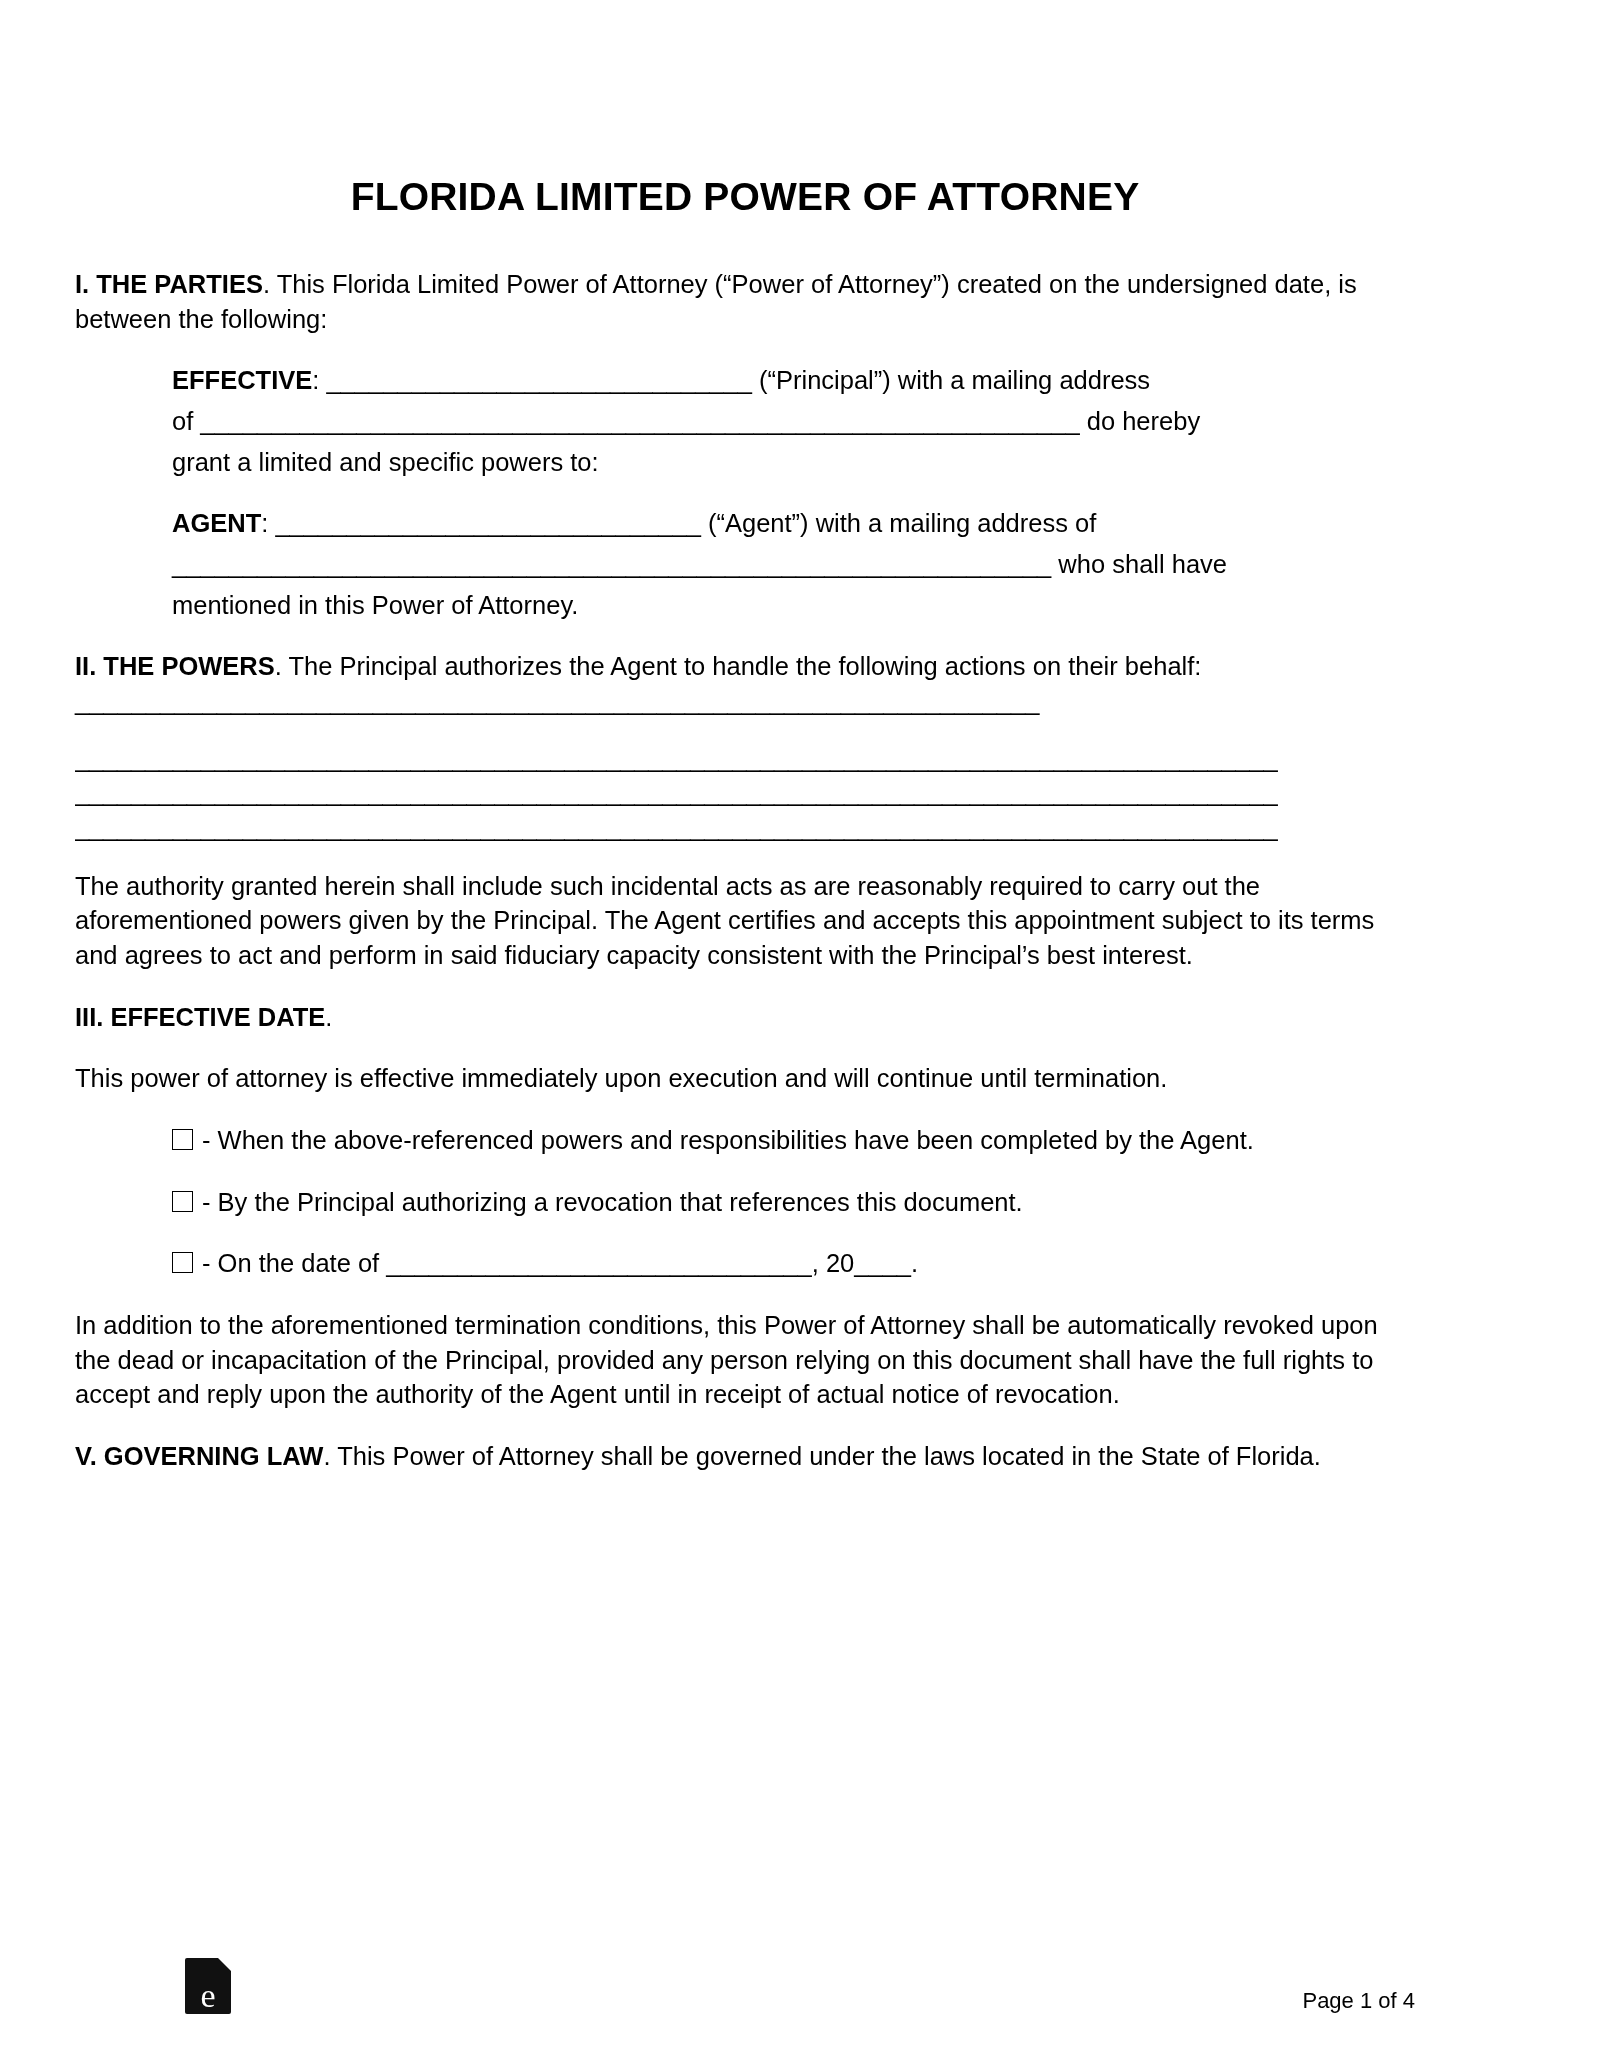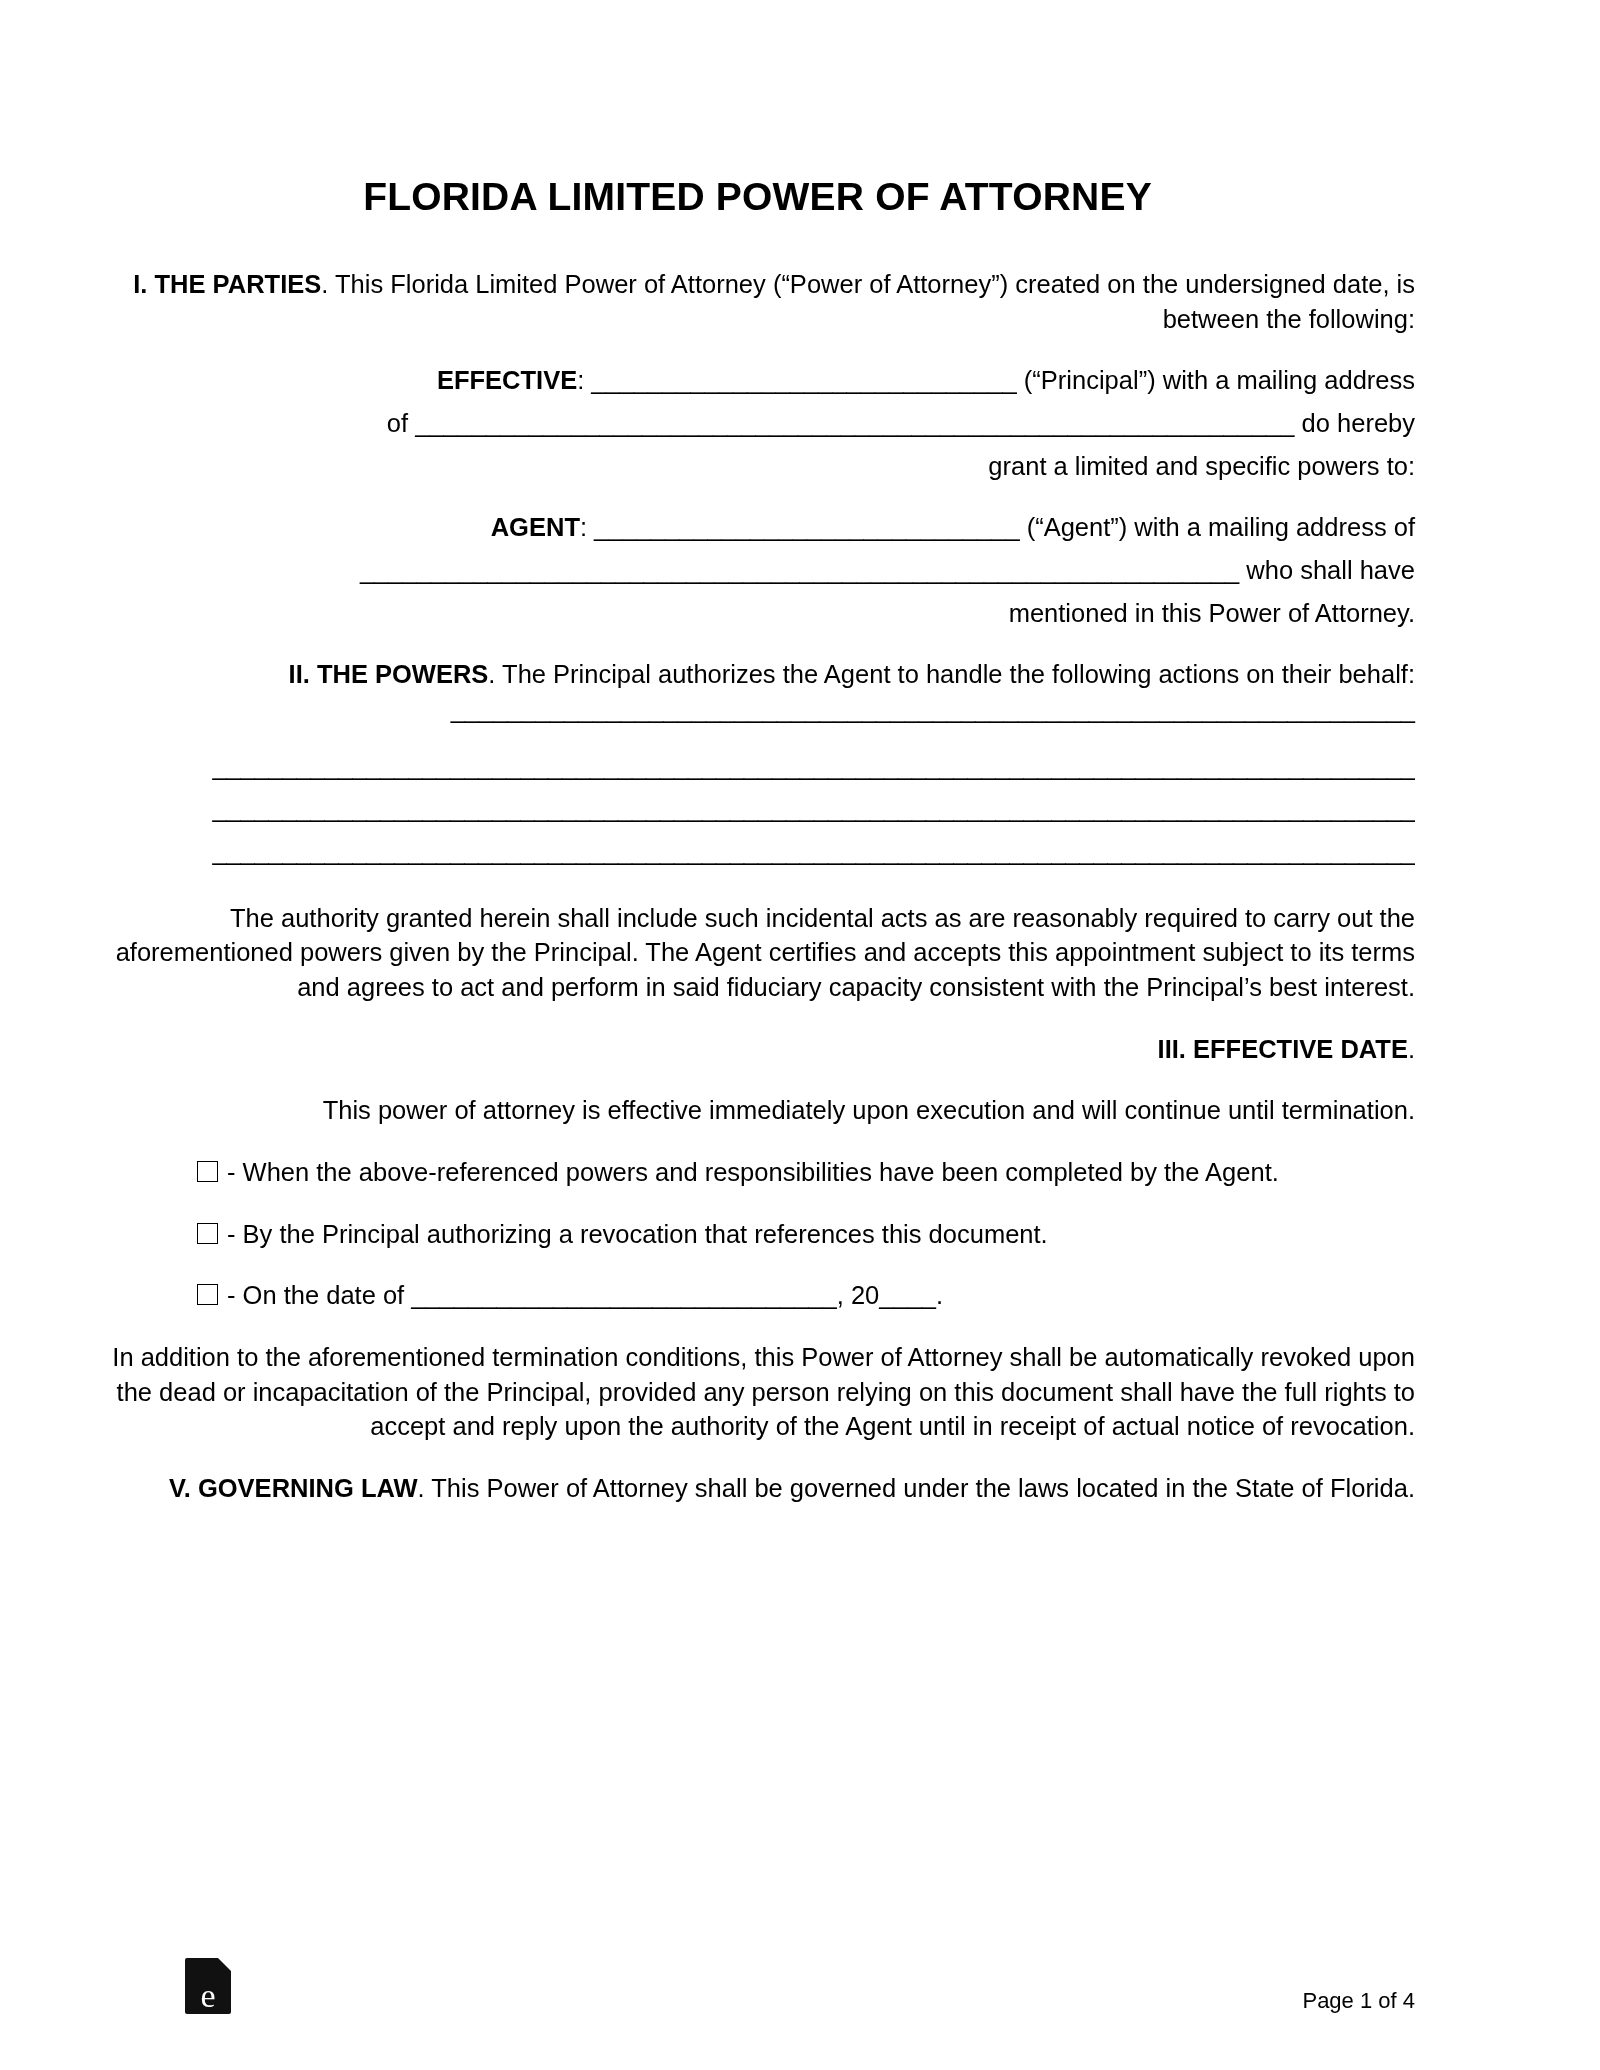--- a/index.html
+++ b/index.html
@@ -11,34 +11,34 @@
     font-family: "Liberation Sans", sans-serif;
     color: #000000;
   }
   .page {
     position: relative;
     width: 1600px;
     height: 2070px;
     margin: 0 auto;
     background: #ffffff;
     box-sizing: border-box;
-    padding: 175px 185px 40px 100px;
+    padding: 175px 185px 40px 75px;
   }
   .doc-title {
     text-align: center;
     font-size: 39px;
     font-weight: bold;
     letter-spacing: 0.2px;
     margin: 0 0 48px 0;
   }
   p {
     font-size: 25.5px;
     line-height: 1.36;
-    margin: 8px 0 27px 0;
-    text-align: right;
+    margin: 0 0 27px 0;
+    text-align: left;
   }
   .indent {
     margin-left: 97px;
   }
   .bold { font-weight: bold; }
   .blank-lines p { margin-bottom: 0; }
   .rule-line {
     font-size: 25.5px;
     line-height: 1.36;
     letter-spacing: -0.2px;

